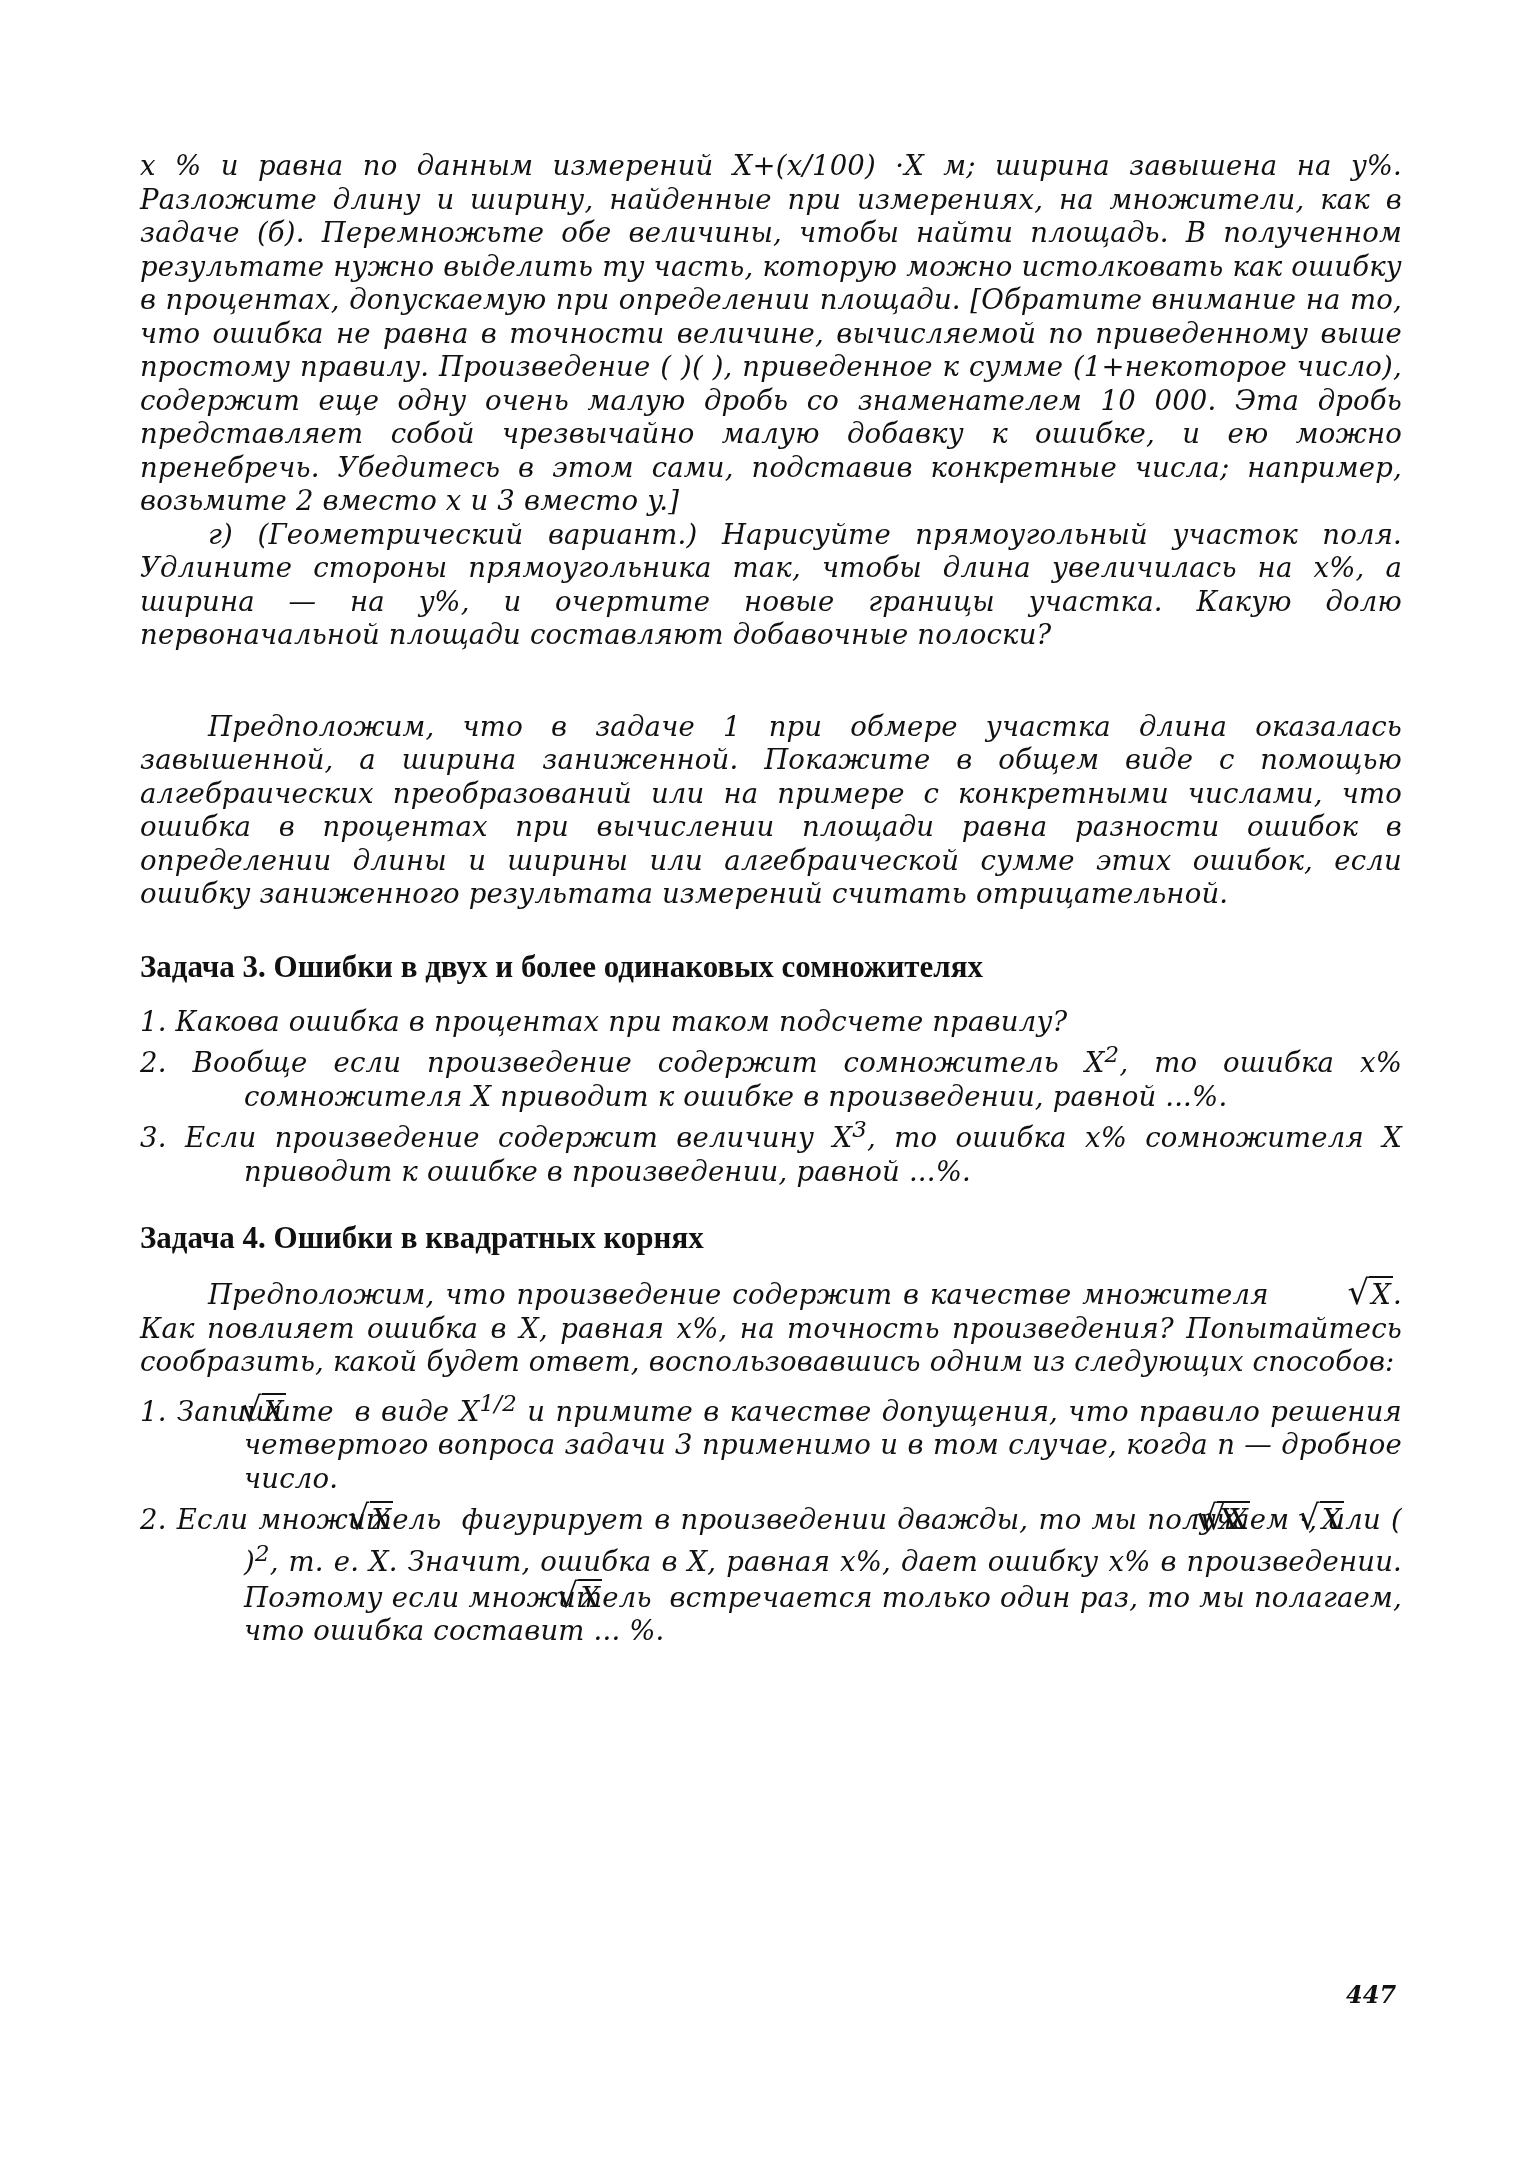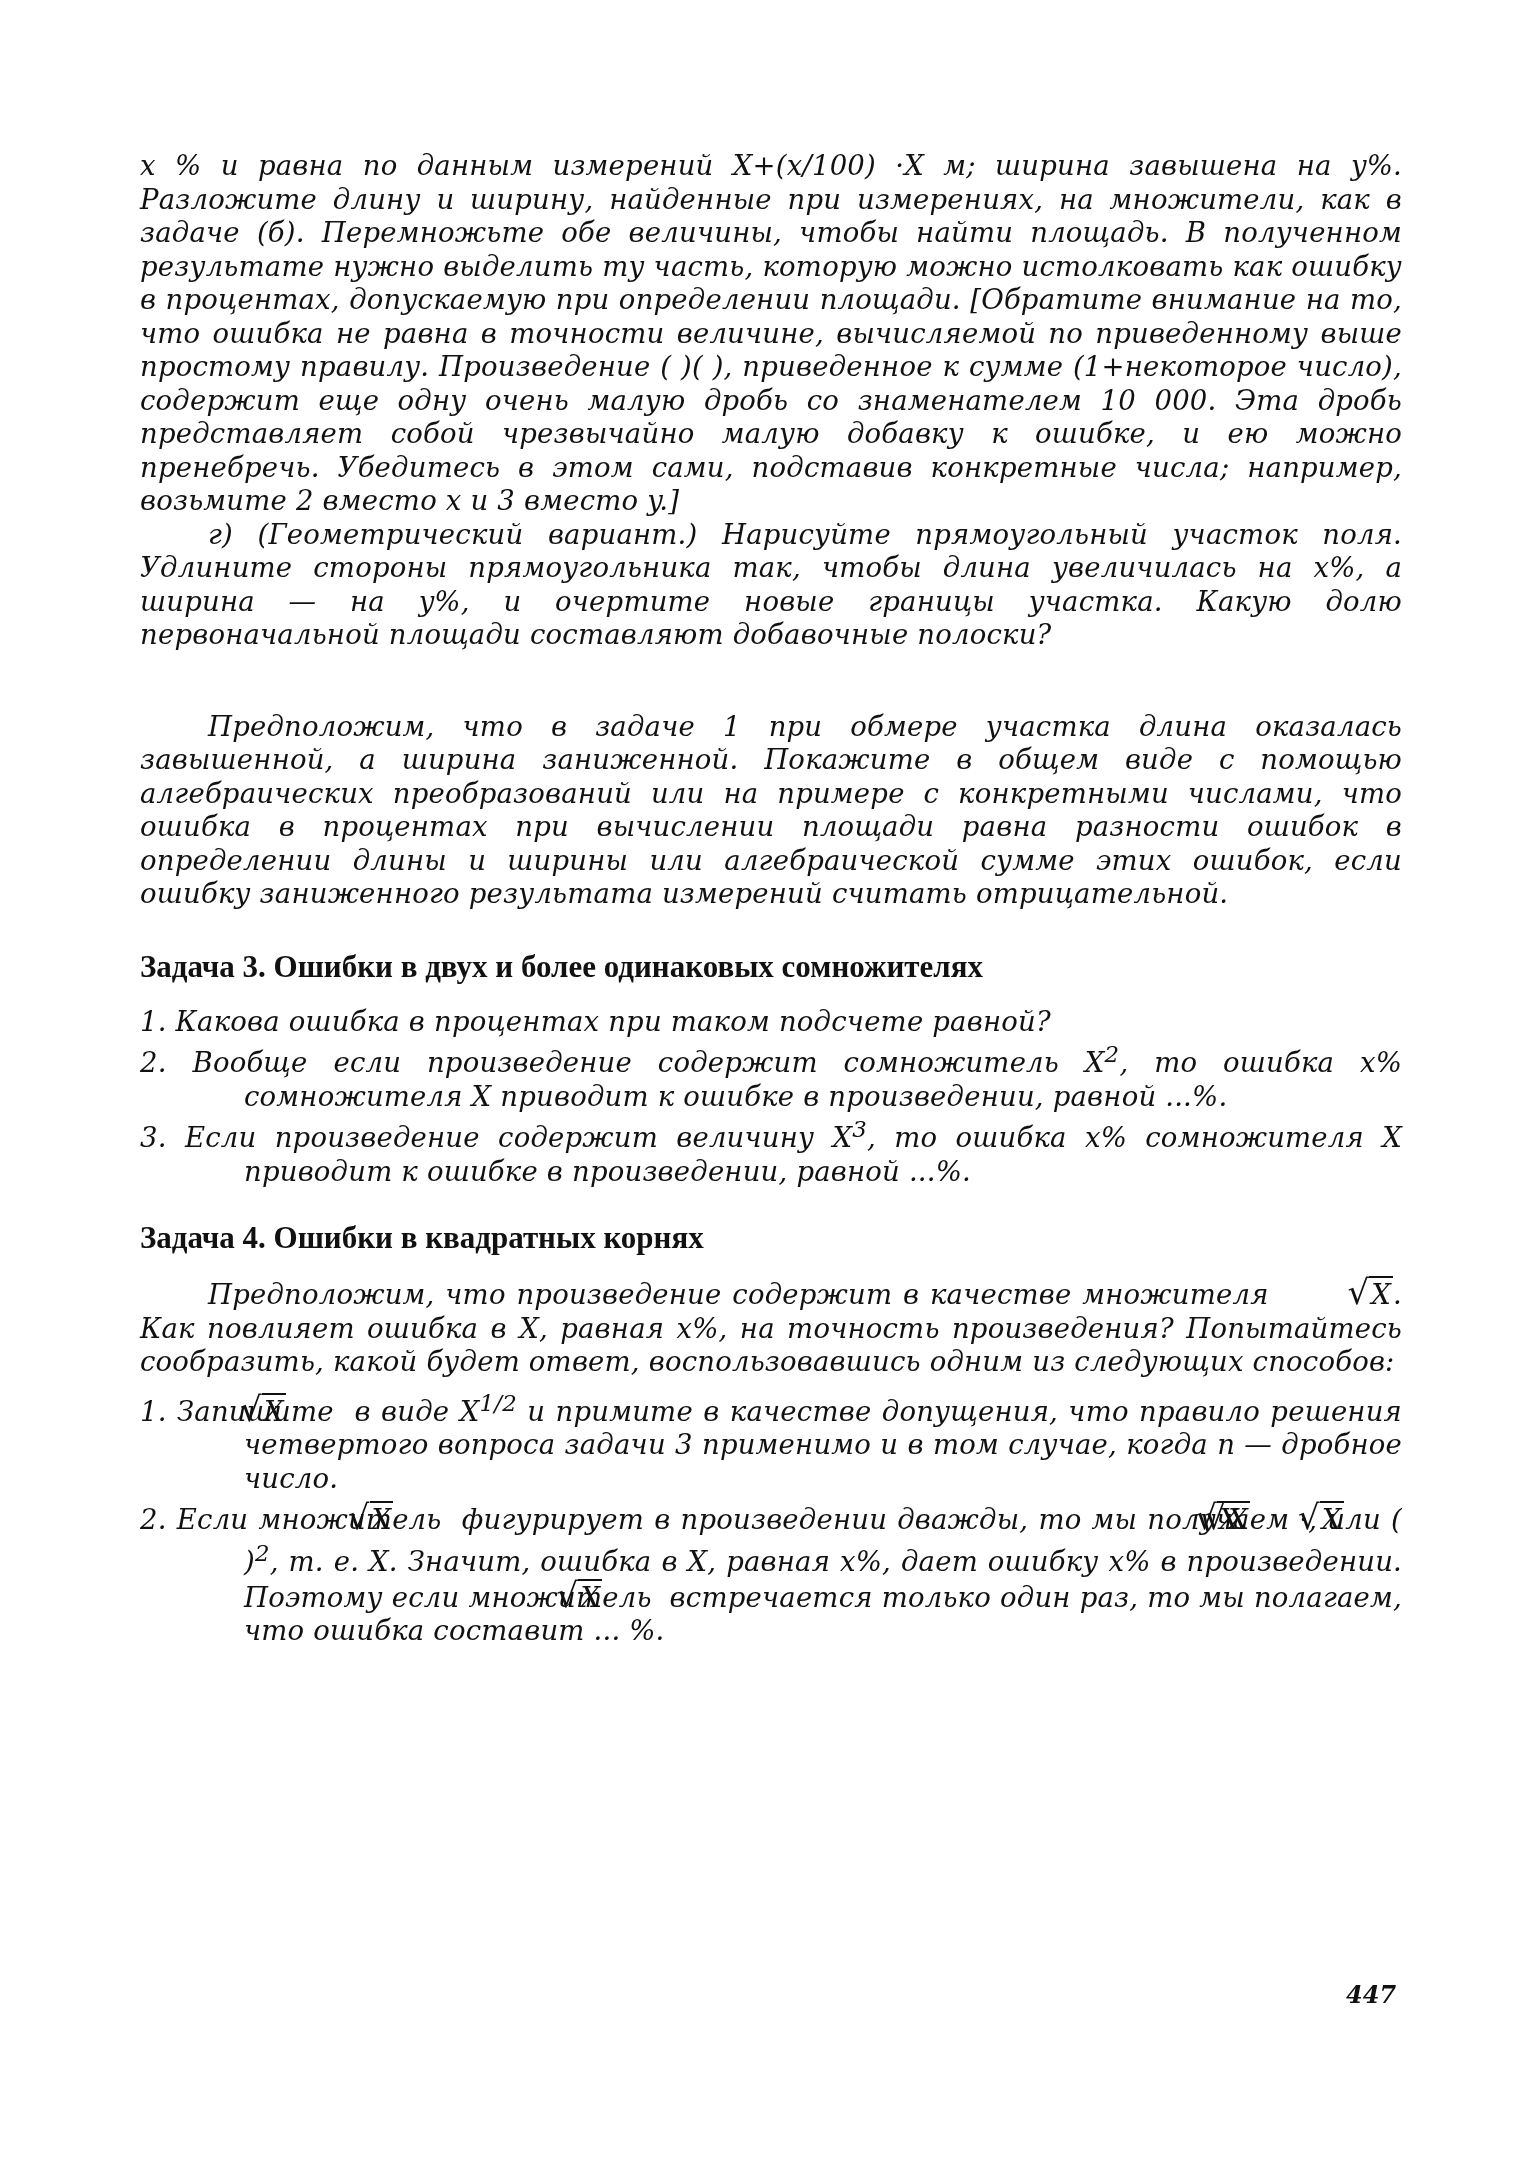--- a/index.html
+++ b/index.html
@@ -24,21 +24,21 @@
   <p class="p it">x % и равна по данным измерений X+(x/100) ·X м; ширина завышена на y%. Разложите длину и ширину, найденные при измерениях, на множители, как в задаче (б). Перемножьте обе величины, чтобы найти площадь. В полученном результате нужно выделить ту часть, которую можно истолковать как ошибку в процентах, допускаемую при определении площади. [Обратите внимание на то, что ошибка не равна в точности величине, вычисляемой по приведенному выше простому правилу. Произведение (      )(      ), приведенное к сумме (1+некоторое число), содержит еще одну очень малую дробь со знаменателем 10 000. Эта дробь представляет собой чрезвычайно малую добавку к ошибке, и ею можно пренебречь. Убедитесь в этом сами, подставив конкретные числа; например, возьмите 2 вместо x и 3 вместо y.]</p>
   <p class="p ind it"><span>г) (Геометрический вариант.)</span><span> Нарисуйте прямоугольный участок поля. Удлините стороны прямоугольника так, чтобы длина увеличилась на x%, а ширина — на y%, и очертите новые границы участка. Какую долю первоначальной площади составляют добавочные полоски?</span></p>
 
   <div style="height:38px"></div>
   <div style="height:20px"></div>
   <p class="p ind it">Предположим, что в задаче 1 при обмере участка длина оказалась завышенной, а ширина заниженной. Покажите в общем виде с помощью алгебраических преобразований или на примере с конкретными числами, что ошибка в процентах при вычислении площади равна разности ошибок в определении длины и ширины или алгебраической сумме этих ошибок, если ошибку заниженного результата измерений считать отрицательной.</p>
 
   <div style="height:38px"></div>
   <h2 class="h"><span class="num">Задача 3.</span><span> Ошибки в двух и более одинаковых сомножителях</span></h2>
   <div style="height:20px"></div>
-  <p class="p it"><span>1. </span><span>Какова ошибка в процентах при таком подсчете равной?</span></p>
+  <p class="p it"><span>1. </span><span>Какова ошибка в процентах при таком подсчете правилу?</span></p>
   <p class="p it list-item"><span>2. </span><span>Вообще если произведение содержит сомножитель X</span><sup>2</sup><span>, то ошибка x% сомножителя X приводит к ошибке в произведении, равной ...%.</span></p>
   <p class="p it list-item"><span>3. </span><span>Если произведение содержит величину X</span><sup>3</sup><span>, то ошибка x% сомножителя X приводит к ошибке в произведении, равной ...%.</span></p>
 
   <div style="height:32px"></div>
   <h2 class="h"><span class="num">Задача 4.</span><span> Ошибки в квадратных корнях</span></h2>
   <div style="height:20px"></div>
   <p class="p ind it"><span>Предположим, что произведение содержит в качестве множителя </span><span class="sqrt"><span class="rad">√</span><span class="arg">X</span></span><span>. Как повлияет ошибка в X, равная x%, на точность произведения? Попытайтесь сообразить, какой будет ответ, воспользовавшись одним из следующих способов:</span></p>
   <div style="height:8px"></div>
   <p class="p it list-item"><span>1. </span><span>Запишите </span><span class="sqrt"><span class="rad">√</span><span class="arg">X</span></span><span> в виде X</span><sup>1/2</sup><span> и примите в качестве допущения, что правило решения четвертого вопроса задачи 3 применимо и в том случае, когда n — дробное число.</span></p>
   <div style="height:6px"></div>

